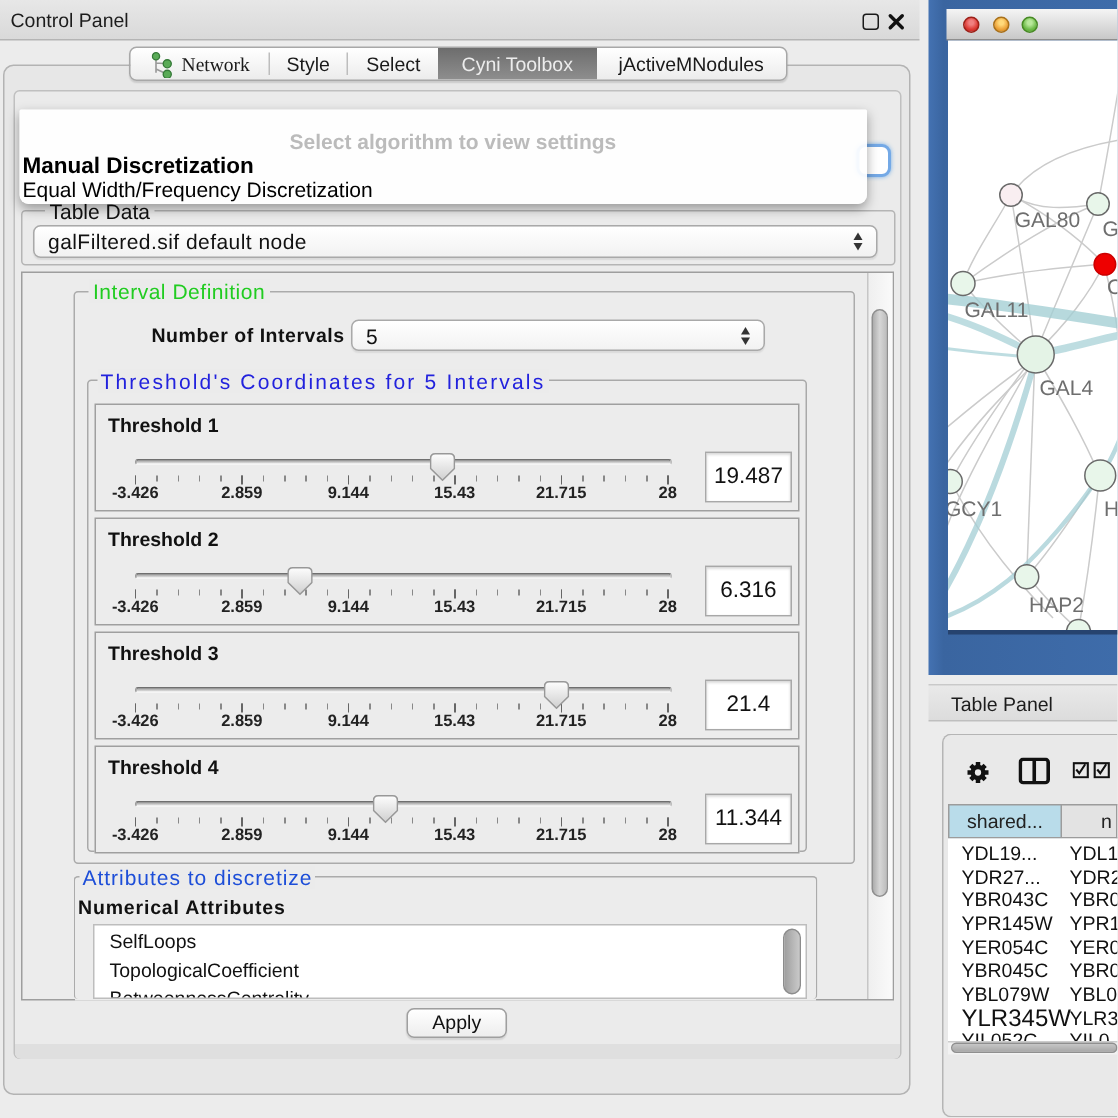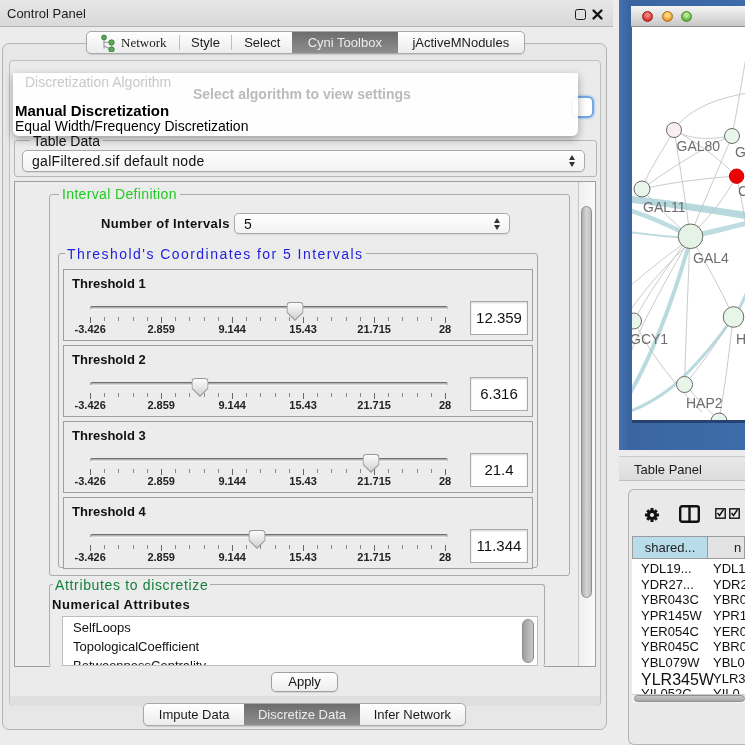--- a/index.html
+++ b/index.html
@@ -105,21 +105,21 @@
       <div class="slab" style="left:381.1px;">28</div>
   <svg class="thumb" style="left:231.0px;" width="17" height="19" viewBox="0 0 16 18" preserveAspectRatio="none">
     <defs>
           <linearGradient id="tg1" x1="0" y1="0" x2="0" y2="1">
       <stop offset="0" stop-color="#fdfdfd"></stop>
             <stop offset="1" stop-color="#cfcfcf"></stop>
           </linearGradient>
         </defs>
     <path d="M3.5 0.5 H12.5 Q15.5 0.5 15.5 3.5 V9.8 L8 17.2 L0.5 9.8 V3.5 Q0.5 0.5 3.5 0.5 Z" fill="url(#tg1)" stroke="#989898" stroke-width="1"></path>
   </svg>
-  <div class="tfield">12.359</div>
+  <div class="tfield">19.487</div>
 </div>
 <div class="tpanel" style="top:345px;">
   <div class="ttitle">Threshold 2</div>
   <div class="track"></div>
   <div class="ticksmin"></div>
   <div class="ticksmaj"></div>
   <div class="slab" style="left:26.2px;">-3.426</div>
       <div class="slab" style="left:97.2px;">2.859</div>
       <div class="slab" style="left:168.2px;">9.144</div>
       <div class="slab" style="left:239.1px;">15.43</div>
@@ -175,45 +175,39 @@
       <stop offset="0" stop-color="#fdfdfd"></stop>
             <stop offset="1" stop-color="#cfcfcf"></stop>
           </linearGradient>
         </defs>
     <path d="M3.5 0.5 H12.5 Q15.5 0.5 15.5 3.5 V9.8 L8 17.2 L0.5 9.8 V3.5 Q0.5 0.5 3.5 0.5 Z" fill="url(#tg4)" stroke="#989898" stroke-width="1"></path>
   </svg>
   <div class="tfield">11.344</div>
 </div>
 
 <div class="group" style="left:49px;top:584px;width:496px;height:82px;border-bottom:none;"></div>
-<div class="abs" style="left:53px;top:577px;background:#ebebeb;padding:0 2px;font-size:14px;letter-spacing:0.65px;color:#15803d;">Attributes to discretize</div>
+<div class="abs" style="left:53px;top:577px;background:#ebebeb;padding:0 2px;font-size:14px;letter-spacing:0.65px;color:#1d4ed8;">Attributes to discretize</div>
 <div class="abs" style="left:52px;top:597px;font-size:13px;font-weight:bold;color:#111;letter-spacing:0.55px;">Numerical Attributes</div>
 <div class="abs" style="left:62px;top:616px;width:476px;height:50px;background:#ffffff;border:1px solid #bdbdbd;overflow:hidden;">
   <div style="position:absolute;left:10px;top:3px;font-size:13px;color:#111;">SelfLoops</div>
   <div style="position:absolute;left:10px;top:22px;font-size:13px;color:#111;">TopologicalCoefficient</div>
   <div style="position:absolute;left:10px;top:41px;font-size:13px;color:#111;">BetweennessCentrality</div>
   <div style="position:absolute;right:3px;top:2px;width:12px;height:44px;background:linear-gradient(90deg,#9f9f9f,#c9c9c9);border:1px solid #8c8c8c;border-radius:6px;"></div>
 </div>
 
 <div class="abs" style="left:50px;top:666px;width:494px;height:1px;background:#ececec;"></div>
 
 <div class="abs" style="left:10px;top:696px;width:590px;height:10px;background:#dfdfdf;border-radius:0 0 4px 4px;"></div>
 
 <div class="abs" style="left:271px;top:672px;width:67px;height:20px;background:linear-gradient(#ffffff,#ededed);border:1px solid #9f9f9f;border-radius:5px;text-align:center;font-size:13px;color:#111;line-height:18px;box-shadow:0 1px 1px rgba(0,0,0,0.1);">Apply</div>
 
-<div class="tabbar" style="left:143px;top:703px;width:323px;height:23px;">
-  <div class="tab" style="width:101px;">Impute Data</div>
-  <div class="tab tabsel" style="width:116px;">Discretize Data</div>
-  <div class="tab" style="width:106px;">Infer Network</div>
-</div>
 
 <div class="abs" style="left:571px;top:96px;width:23px;height:22px;background:#fff;border:2.5px solid #74a9e6;border-radius:6px;box-shadow:0 0 3px rgba(90,160,230,0.8);"></div>
 
 <div class="abs" style="left:13px;top:73px;width:565px;height:63px;background:rgba(255,255,255,0.93);border-radius:1px 1px 6px 6px;box-shadow:0 3px 8px rgba(0,0,0,0.35);"></div>
-<div class="abs" style="left:25px;top:74px;font-size:14px;color:#c9c9c9;">Discretization Algorithm</div>
 <div class="abs" style="left:193px;top:86px;font-size:14px;font-weight:bold;color:#bbbbbb;">Select algorithm to view settings</div>
 <div class="abs" style="left:15px;top:102px;font-size:15px;font-weight:bold;color:#000;">Manual Discretization</div>
 <div class="abs" style="left:15px;top:118px;font-size:14px;color:#000;">Equal Width/Frequency Discretization</div>
 
 <div class="abs" style="left:619px;top:0;width:126px;height:450px;background:linear-gradient(90deg,#4472b2,#3a65a0 8%,#3e6caa);"></div>
 <div class="abs" style="left:631px;top:6px;width:114px;height:21px;background:linear-gradient(#f5f5f5,#c8c8c8);border-bottom:1px solid #8e8e8e;"></div>
 <div class="abs" style="left:642px;top:11px;width:11px;height:11px;border-radius:50%;background:radial-gradient(circle at 50% 35%,#f08080 20%,#dd3a34 60%,#b02622);border:0.5px solid #9c2018;"></div>
 <div class="abs" style="left:662px;top:11px;width:11px;height:11px;border-radius:50%;background:radial-gradient(circle at 50% 35%,#ffd97a 20%,#eda33a 60%,#c07d1a);border:0.5px solid #a8701a;"></div>
 <div class="abs" style="left:681px;top:11px;width:11px;height:11px;border-radius:50%;background:radial-gradient(circle at 50% 35%,#b8e89a 20%,#6fbc4a 60%,#4f9a28);border:0.5px solid #478a24;"></div>
 

